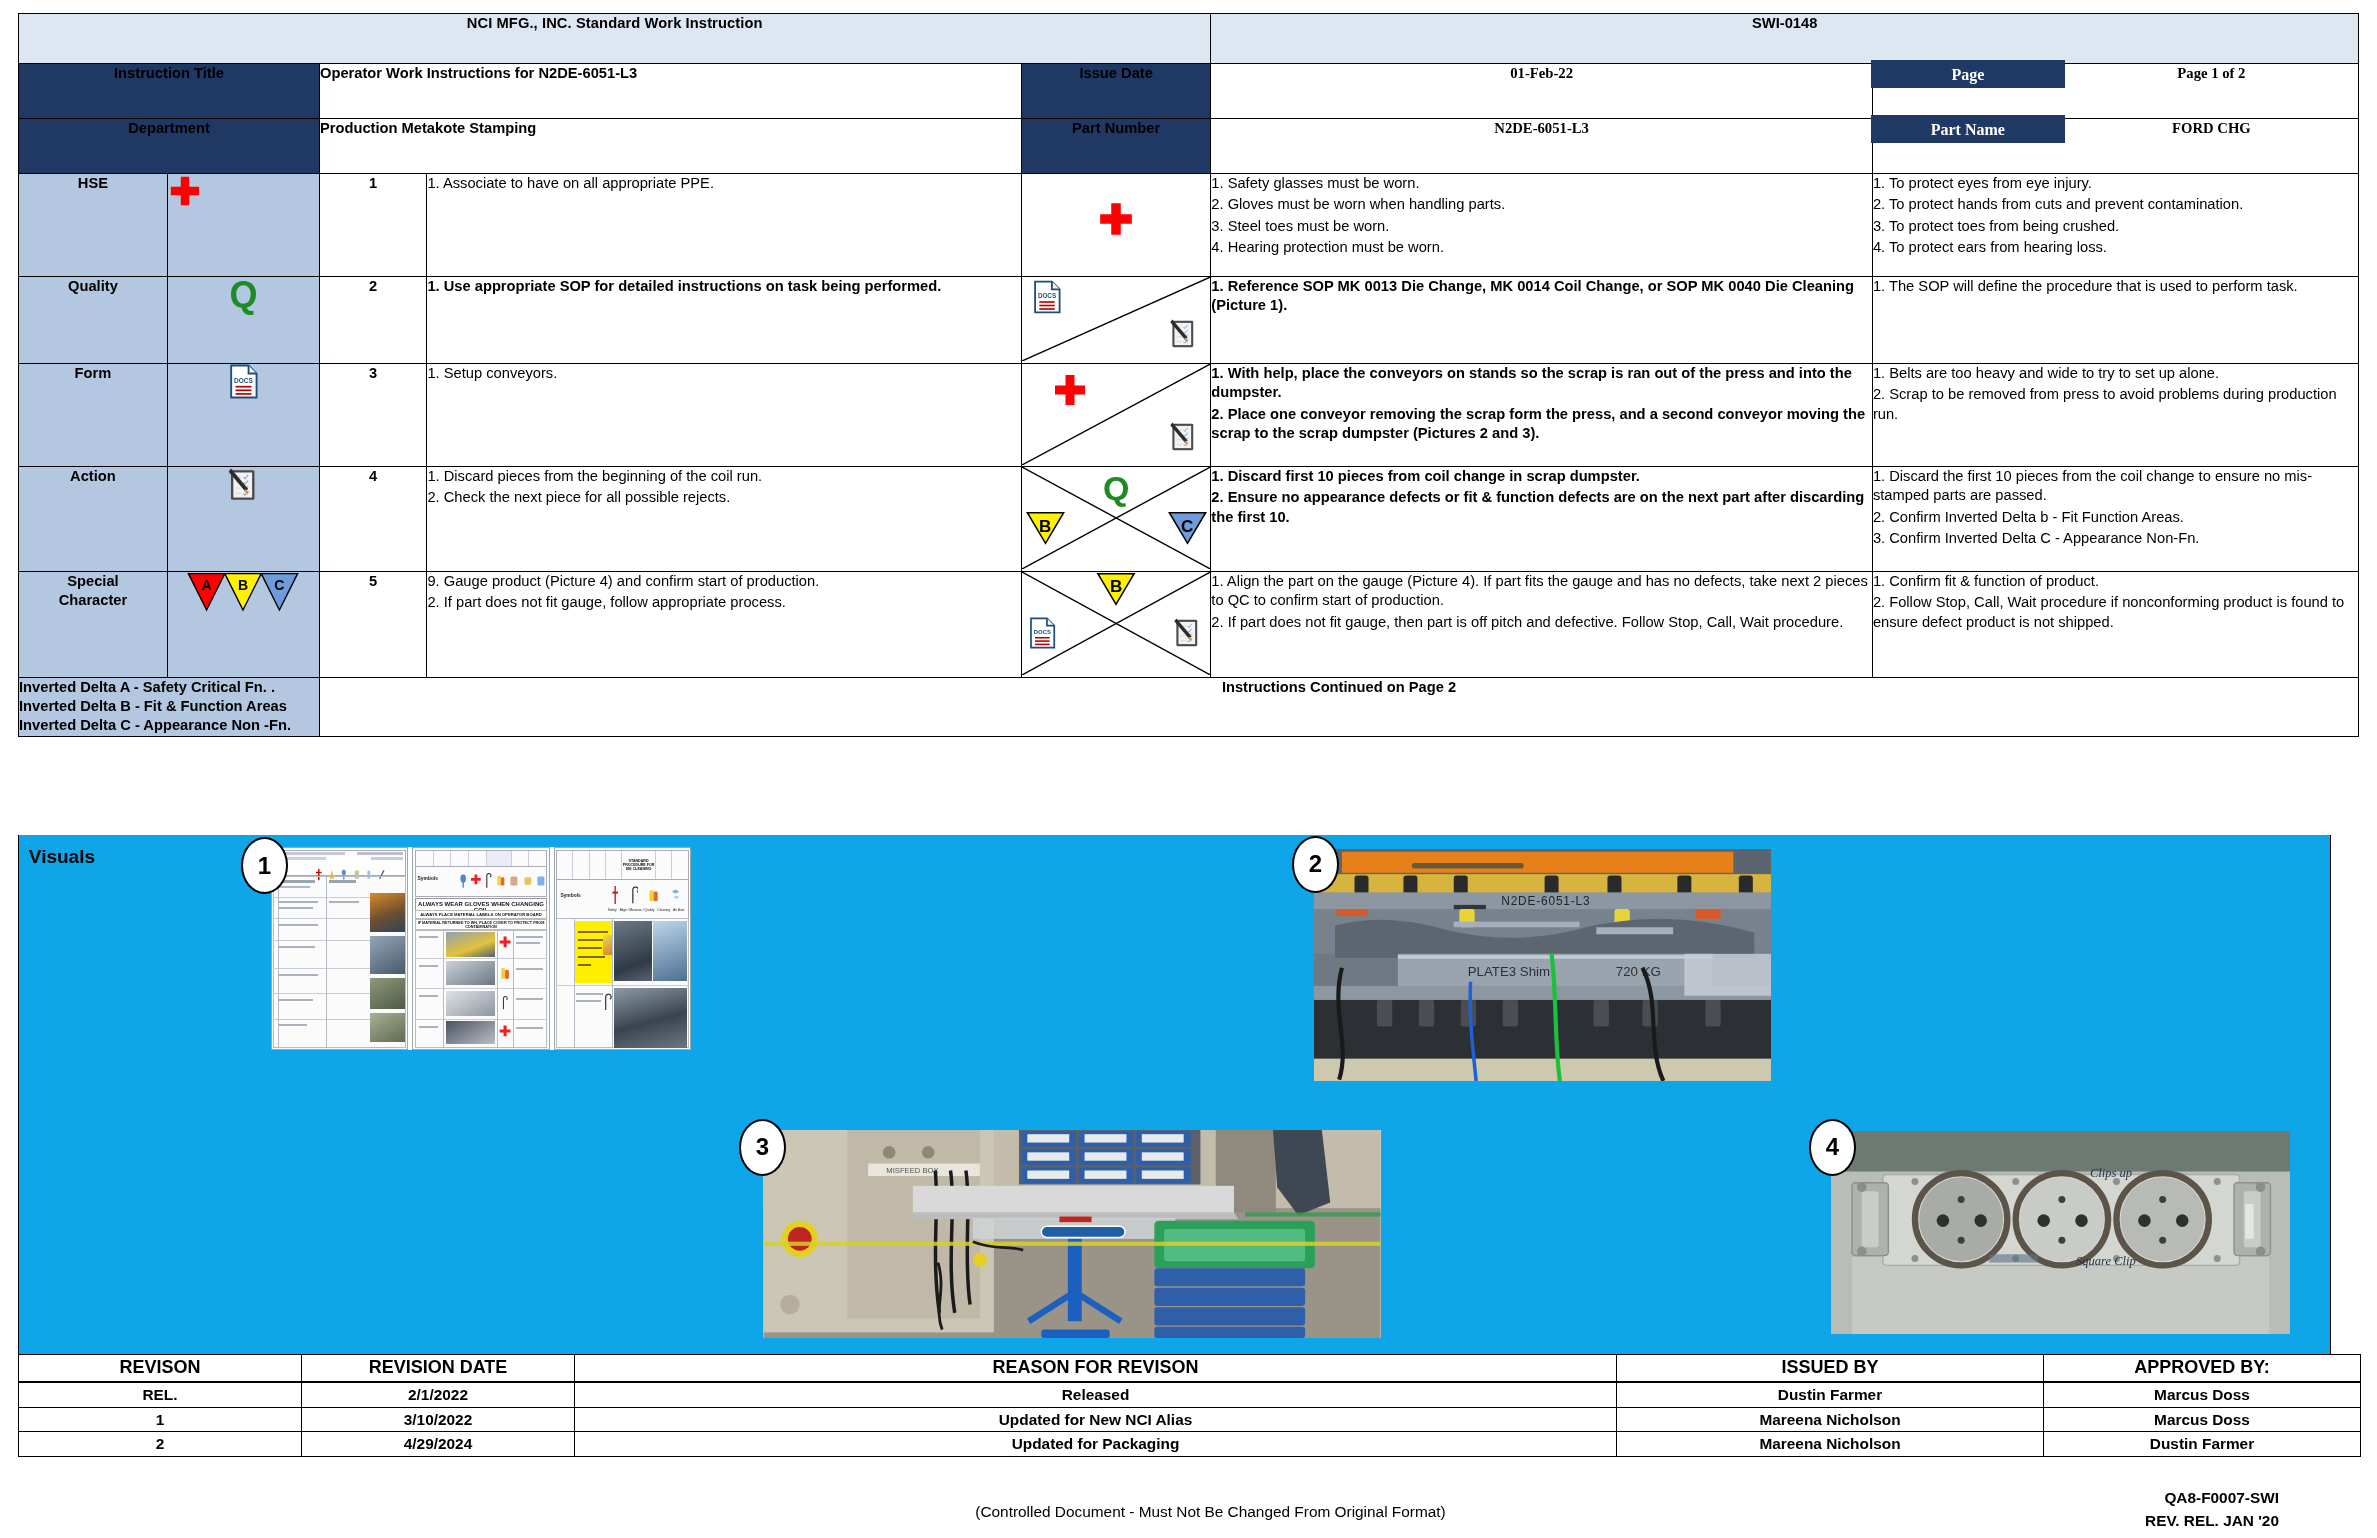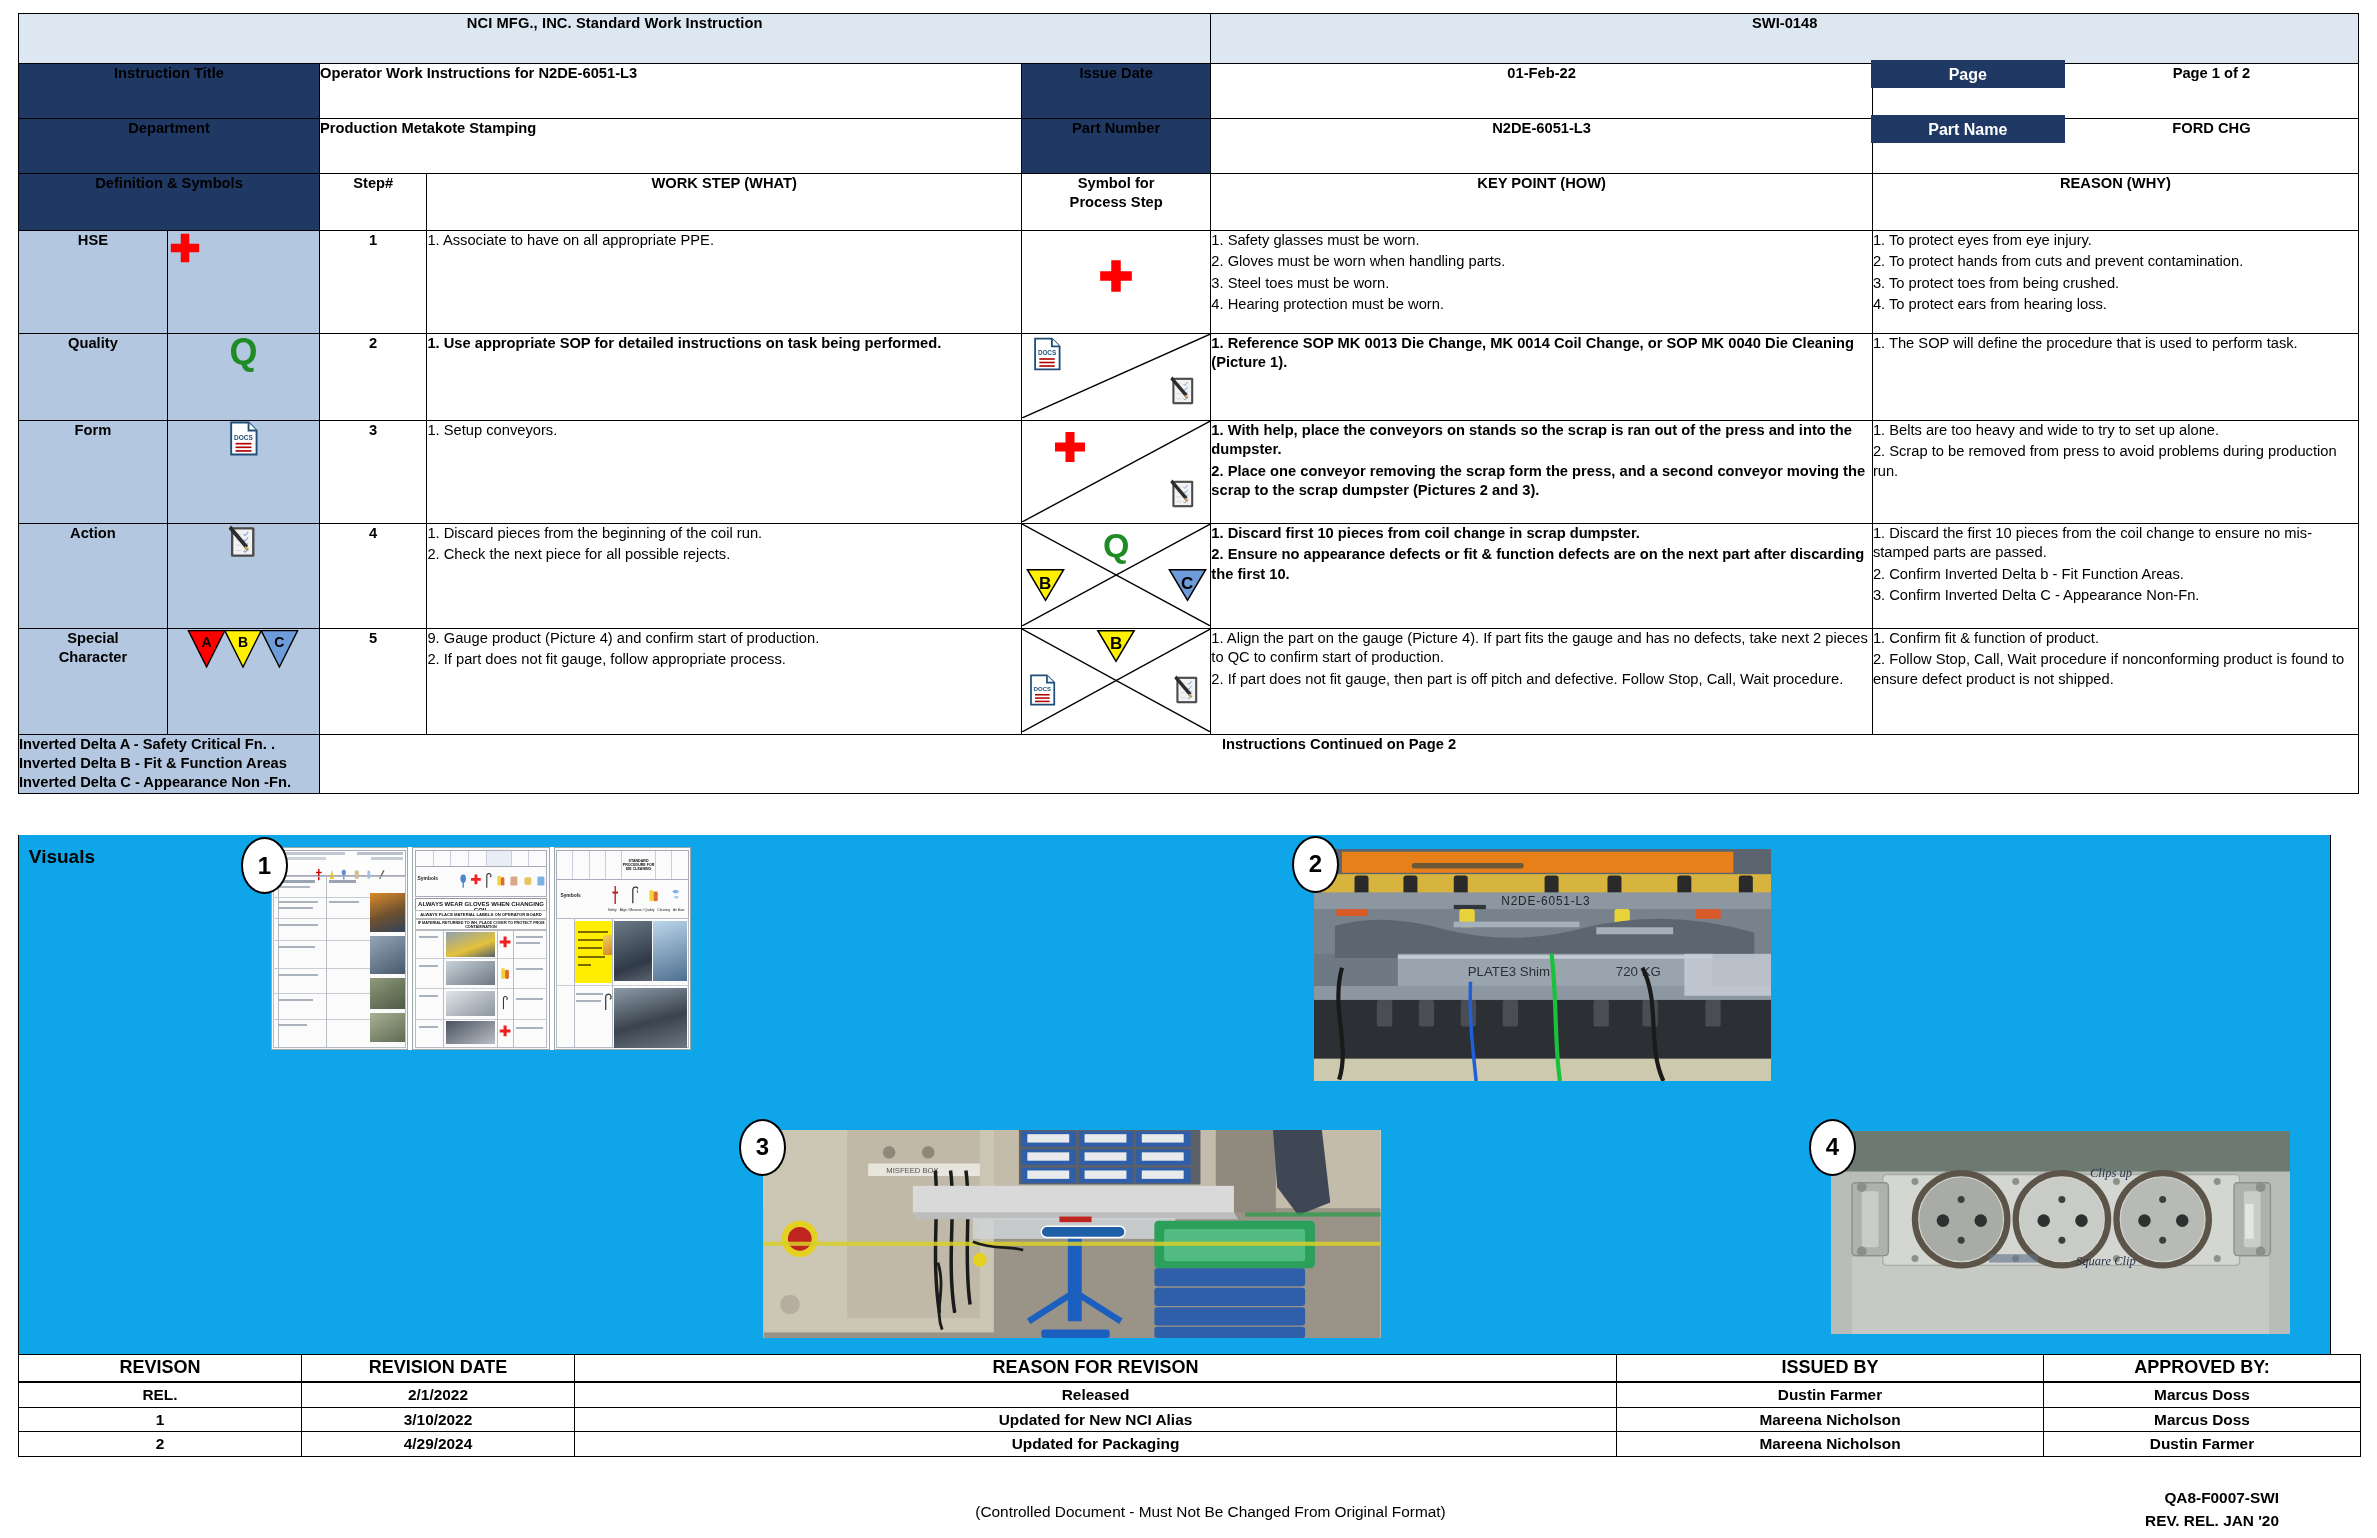--- a/index.html
+++ b/index.html
@@ -32,21 +32,21 @@
   .title-main{
     background:#DDE7F2;color:#1F3864;font-weight:bold;font-size:24px;
     text-align:center;vertical-align:middle;letter-spacing:0.1px;
   }
   .swi-no{
     background:#DDE7F2;color:#1F3864;font-weight:bold;font-size:24px;
     text-align:center;vertical-align:middle;
   }
   .hdrlbl{font-size:16px;}
   .valbold{font-weight:bold;font-size:19px;padding-left:9.8px;vertical-align:middle;}
-  .valctr{font-weight:bold;font-size:18px;text-align:center;vertical-align:middle;}
+  .valctr{font-weight:bold;font-size:18px;text-align:center;vertical-align:middle;font-family:Liberation Serif, serif;}
   .colhdr{font-weight:bold;font-size:17.5px;text-align:center;vertical-align:middle;}
   .stepnum{font-weight:bold;font-size:21px;text-align:center;vertical-align:middle;}
   .deflabel{font-weight:bold;font-size:17.5px;text-align:center;vertical-align:middle;}
   .celltext{padding:4.2px 5.6px 4.2px 7px;}
   .celltext div{margin:0 0 2.1px 0;}
   .tbold div{font-weight:bold;}
   .cont-row{font-weight:bold;font-size:18px;text-align:center;vertical-align:middle;padding:9.8px 0;}
   .legend{font-size:14.7px;font-weight:bold;line-height:1.34;padding:2.8px 1.4px 2.8px 2.8px;}
 
   
@@ -137,31 +137,20 @@
       <td class="navy hdrlbl">Part Number</td>
       <td class="valctr">N2DE-6051-L3</td>
       <td class="valctr">
         <div style="display:flex;height:100%;align-items:stretch;">
           <div class="navy hdrlbl" style="width:40%;display:flex;align-items:center;justify-content:center;margin:-3.5px 0 -3.5px -2.1px;padding:3.5px 0;">Part Name</div>
           <div style="flex:1;display:flex;align-items:center;justify-content:center;">FORD CHG</div>
         </div>
       </td>
     </tr>
 
-    <tr style="height:57px">
-      <td colspan="2" class="navy hdrlbl">Definition &amp; Symbols</td>
-      <td class="colhdr">Step#</td>
-      <td class="colhdr">WORK STEP (WHAT)</td>
-      <td class="colhdr">
-        <div>Symbol for</div>
-        <div>Process Step</div>
-      </td>
-      <td class="colhdr">KEY POINT (HOW)</td>
-      <td class="colhdr">REASON (WHY)</td>
-    </tr>
 
     <tr style="height:103px">
       <td class="bluecell deflabel">HSE</td>
       <td class="bluecell ctr">
         <span>
           <svg class="ico-cross" width="34" height="34" viewBox="0 0 48 48">
                 <path d="M18 4h12v14h14v12H30v14H18V30H4V18h14z" fill="#FF0000"></path>
               </svg>
         </span>
       </td>

